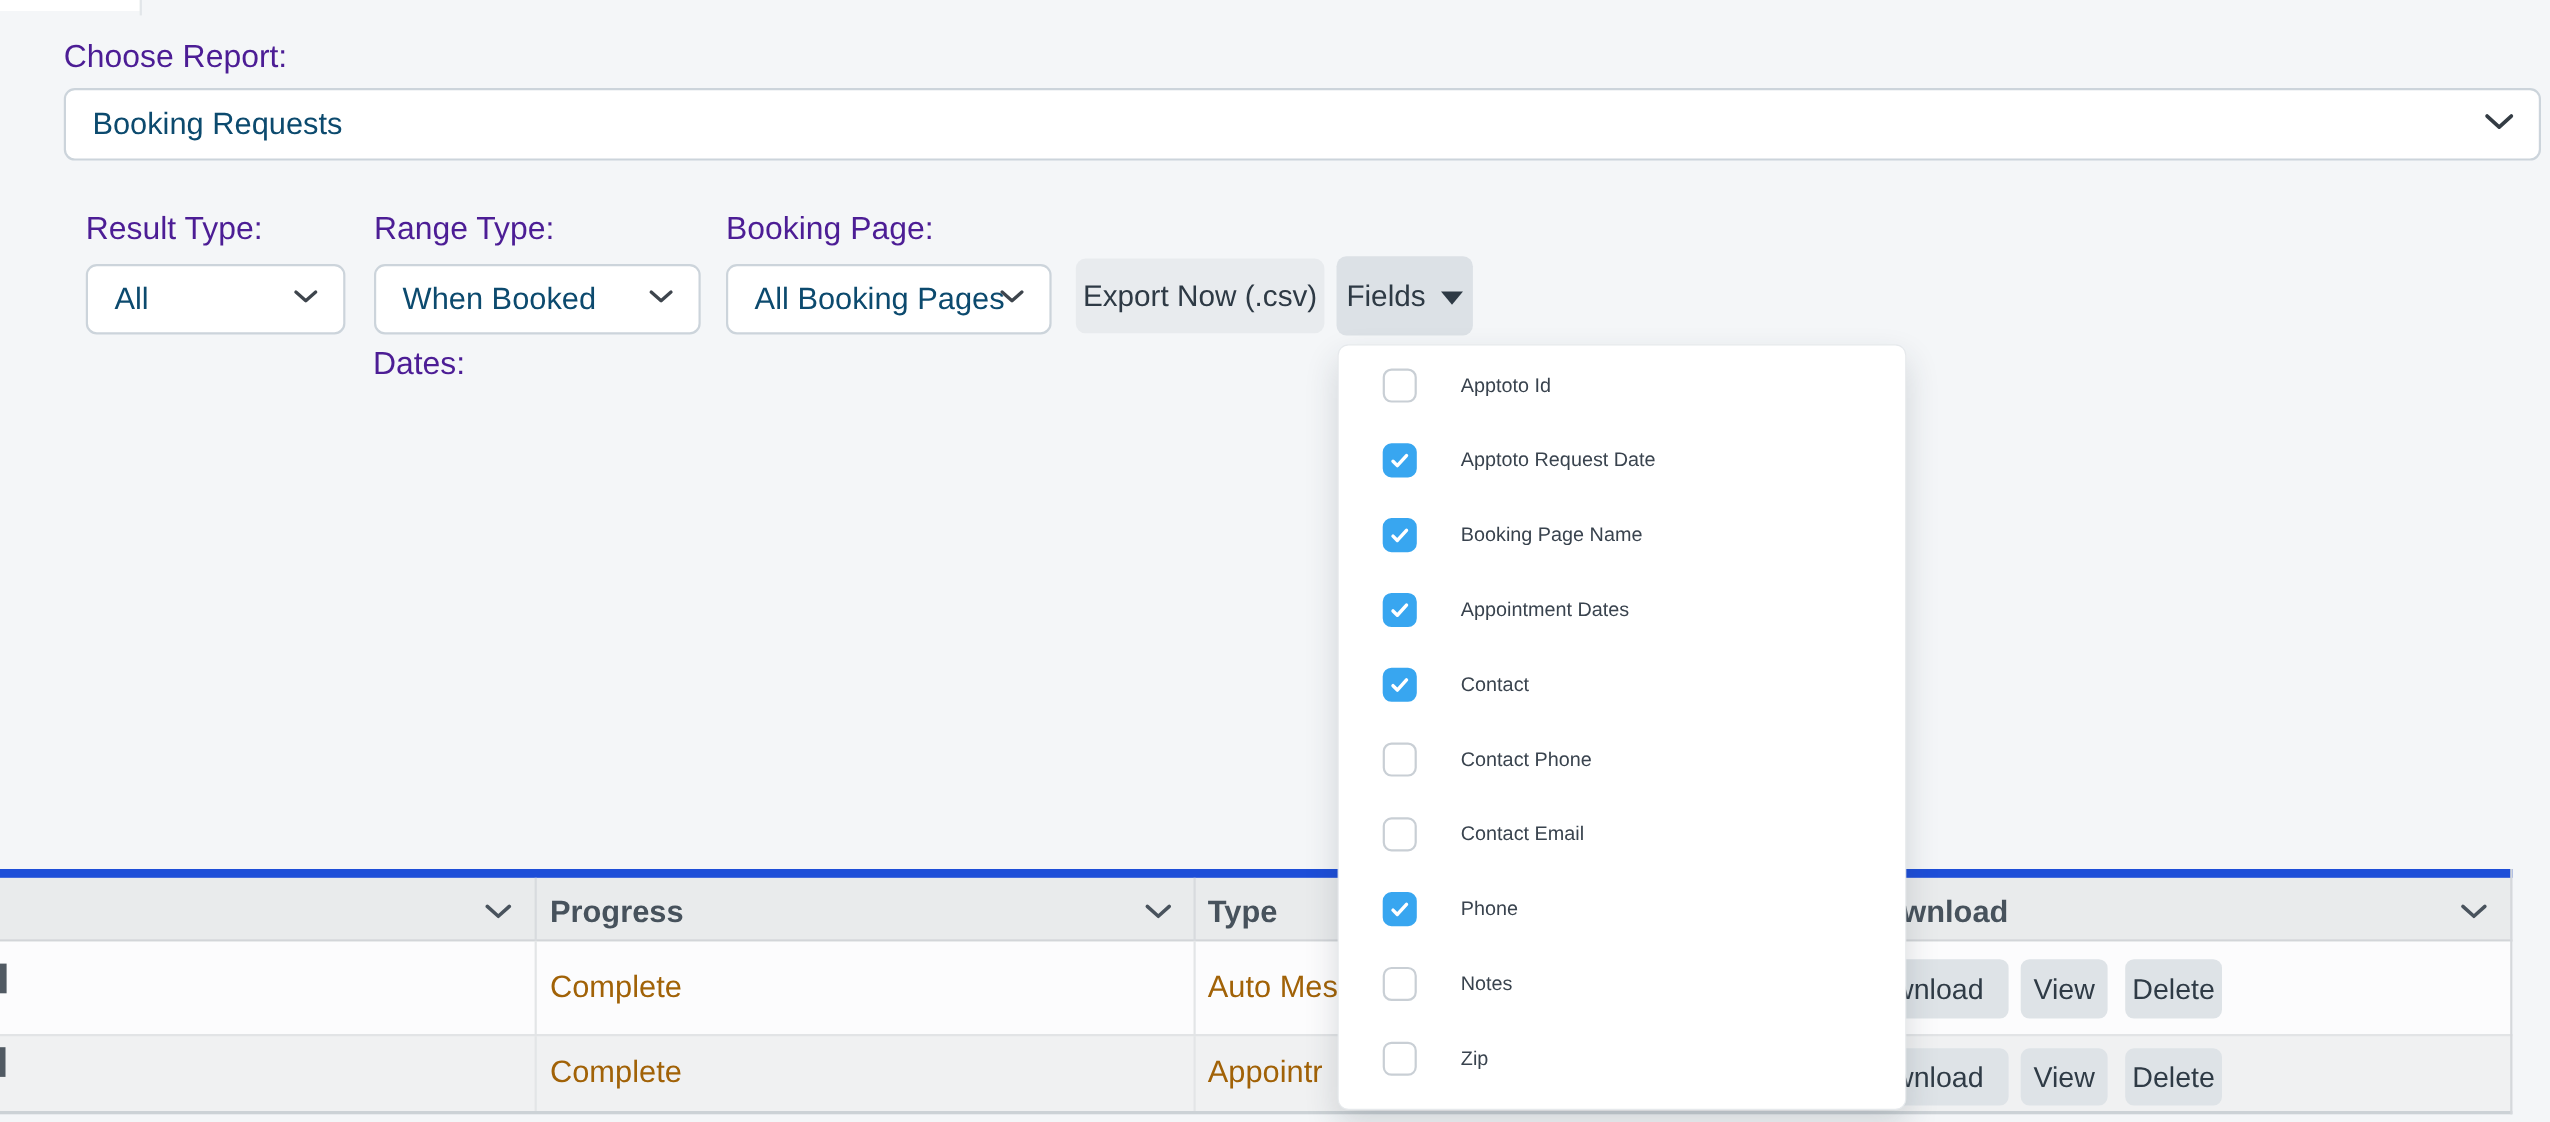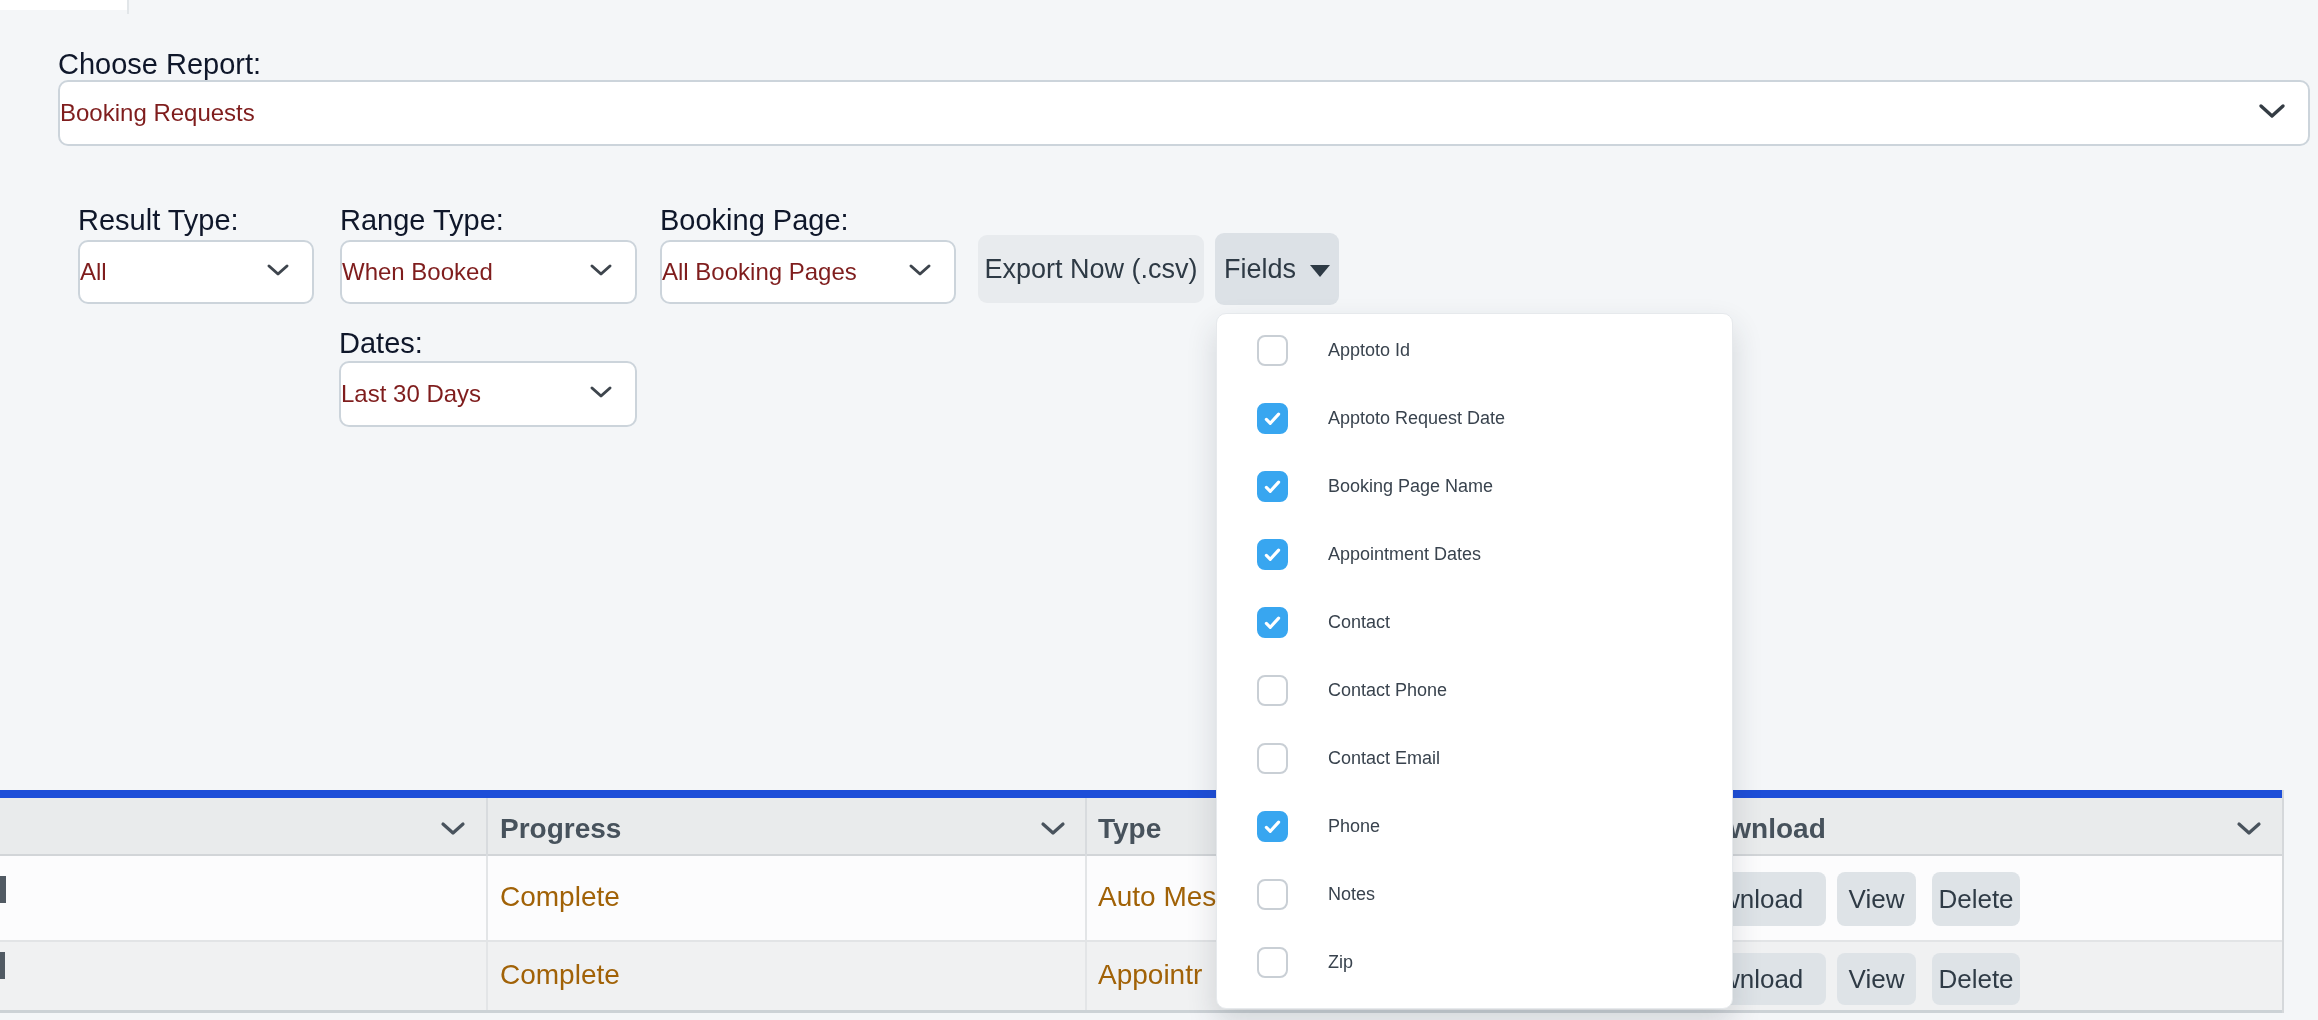--- a/index.html
+++ b/index.html
@@ -3,26 +3,26 @@
 <meta charset="utf-8">
 <style>
   html,body{margin:0;padding:0;}
   body{font-family:"Liberation Sans", sans-serif; background:#f4f6f8;}
   .page{position:relative;width:2318px;height:1020px;overflow:hidden;background:#f4f6f8;color:#39434e;}
 
   
   .tab-remnant{position:absolute;left:0;top:0;width:127px;height:10px;background:#ffffff;}
   .tab-remnant-line{position:absolute;left:127px;top:0;width:2px;height:14px;background:#e2e6e9;}
 
-  .field-label{position:absolute;font-size:29px;color:#0f172a;white-space:nowrap;margin-top:12px;}
+  .field-label{position:absolute;font-size:29px;color:#4c1d95;white-space:nowrap;}
 
   
   .select{position:absolute;background:#fff;border:2px solid #ccd4db;border-radius:10px;
           display:flex;align-items:center;box-sizing:border-box;cursor:pointer;}
-  .select .sel-text{font-size:24px;color:#7f1d1d;white-space:nowrap;}
+  .select .sel-text{font-size:28px;color:#0c4a6e;padding-left:24px;white-space:nowrap;}
   .select .sel-chevron{position:absolute;right:22px;top:50%;transform:translateY(-50%);display:block;}
 
   
   .btn{position:absolute;border:none;border-radius:9px;font-family:inherit;
        font-size:27px;color:#2e3a45;display:flex;align-items:center;justify-content:center;cursor:pointer;}
   .btn-export{background:#e8ebee;}
   .btn-fields{background:#dce1e6;}
   .caret-down{display:inline-block;width:0;height:0;border-left:10px solid transparent;
               border-right:10px solid transparent;border-top:12px solid #2e3a45;margin-left:14px;margin-top:4px;}
 
@@ -111,28 +111,20 @@
   <button class="btn btn-export" style="left:978px;top:235px;width:226px;height:68px;">
     <span>Export Now (.csv)</span>
   </button>
 
   <button class="btn btn-fields" style="left:1215px;top:233px;width:124px;height:72px;z-index:5;">
     <span>Fields</span>
     <span class="caret-down"></span>
   </button>
 
   <div class="field-label" style="left:339px;top:315px;">Dates:</div>
-  <div class="select" style="left:339px;top:361px;width:298px;height:66px;">
-    <span class="sel-text">Last 30 Days</span>
-    <span class="sel-chevron">
-      <svg width="24" height="16" viewBox="0 0 24 16">
-          <polyline points="3,4 12,12 21,4" fill="none" stroke="#3e454d" stroke-width="3" stroke-linecap="round" stroke-linejoin="round"></polyline>
-        </svg>
-    </span>
-  </div>
 
   <div class="grid">
     <div class="grid-header">
       <span class="hdr-chevron" style="left:440px;">
         <svg width="26" height="17" viewBox="0 0 26 17">
             <polyline points="3,4 13,13 23,4" fill="none" stroke="#49535d" stroke-width="3.2" stroke-linecap="round" stroke-linejoin="round"></polyline>
           </svg>
       </span>
       <div class="v-div" style="left:486px;"></div>
 

